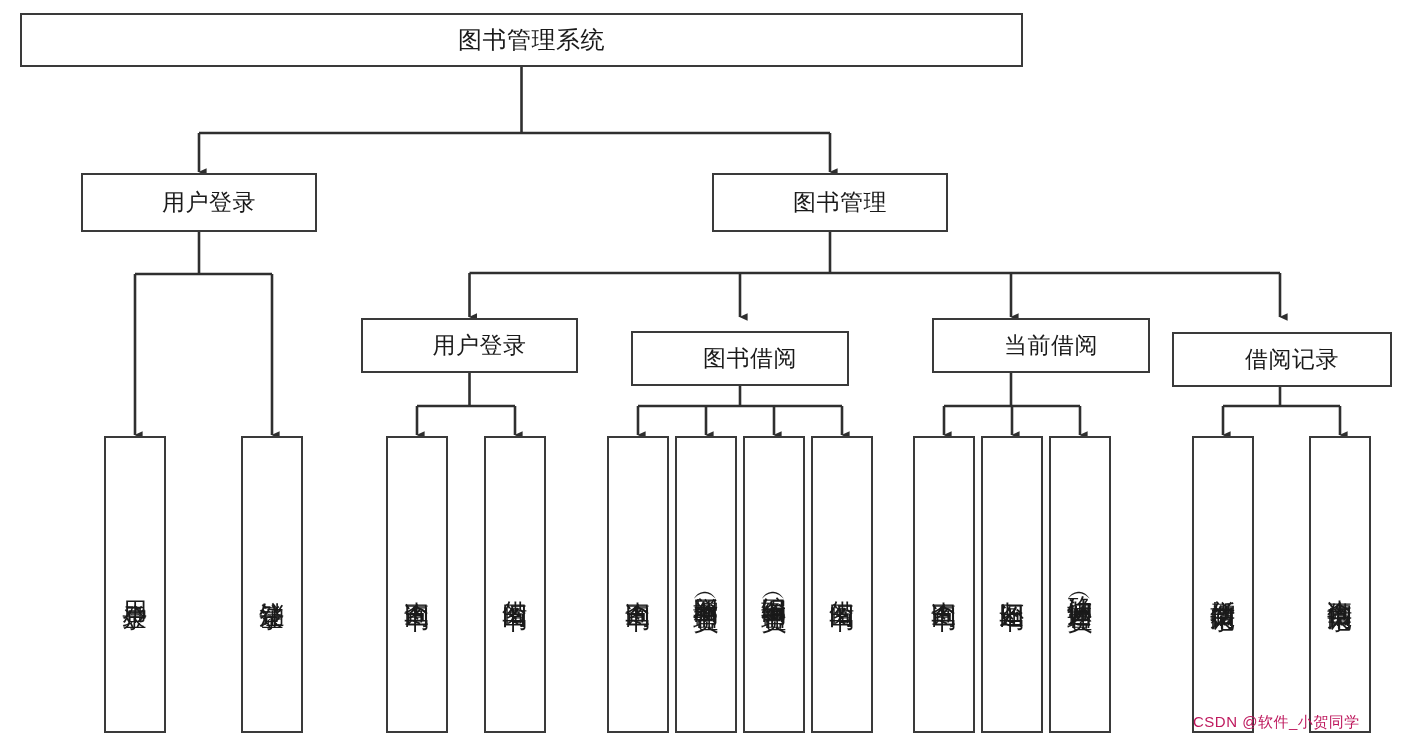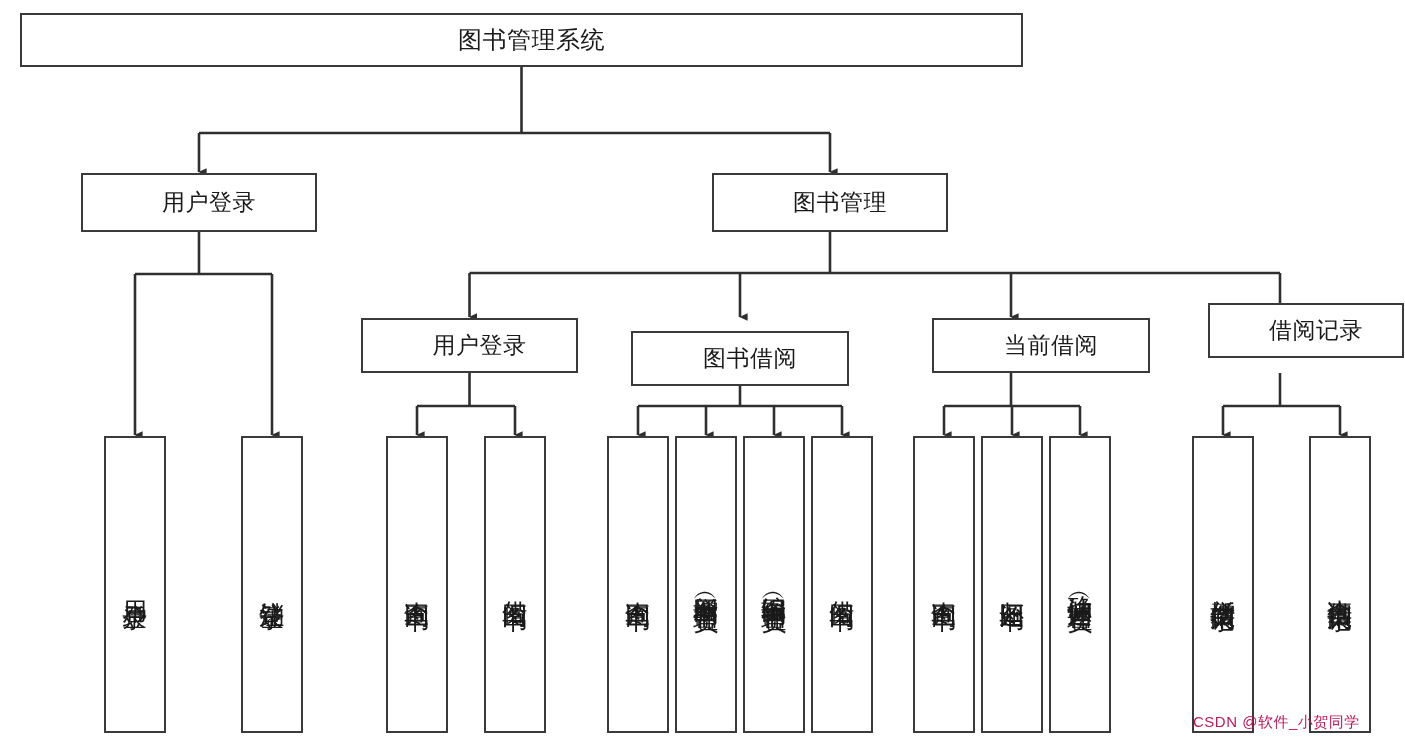--- a/index.html
+++ b/index.html
@@ -129,21 +129,21 @@
       </div>
       <div class="node horiz" style="left: 361px; top: 318px; width: 217px; height: 55px;">
         <span class="label">用户登录</span>
       </div>
       <div class="node horiz" style="left: 631px; top: 318px; width: 218px; height: 55px; margin-top: 13px;">
         <span class="label">图书借阅</span>
       </div>
       <div class="node horiz" style="left: 932px; top: 318px; width: 218px; height: 55px;">
         <span class="label">当前借阅</span>
       </div>
-      <div class="node horiz" style="left: 1172px; top: 303px; width: 196px; height: 55px; margin-left: 36px;">
+      <div class="node horiz" style="left: 1172px; top: 332px; width: 220px; height: 55px;">
         <span class="label">借阅记录</span>
       </div>
       <div class="node vert" style="left: 104px; top: 436px; width: 62px; height: 297px;">
         <span class="label">用户登录</span>
       </div>
       <div class="node vert" style="left: 241px; top: 436px; width: 62px; height: 297px;">
         <span class="label">注销登录</span>
       </div>
       <div class="node vert" style="left: 386px; top: 436px; width: 62px; height: 297px;">
         <span class="label">查询图书</span>

